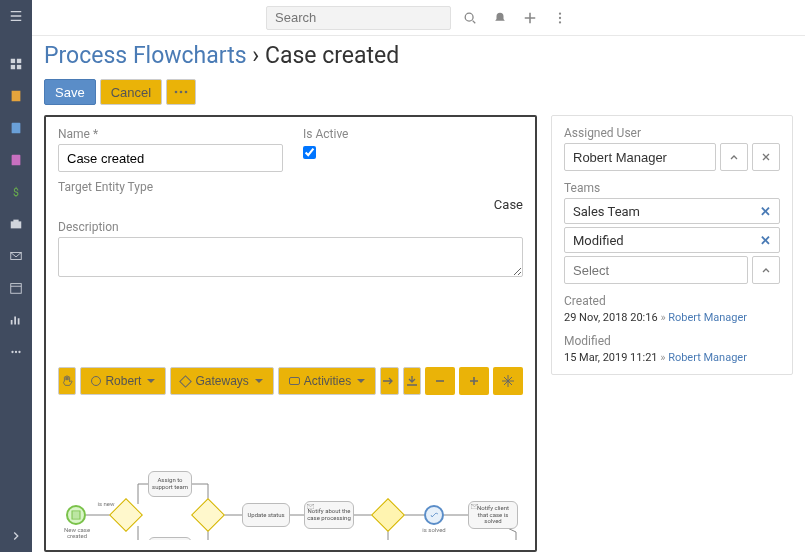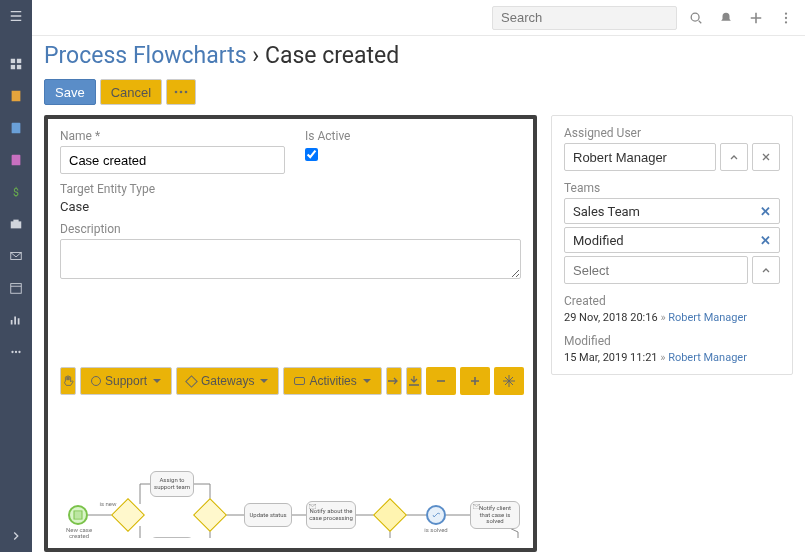--- a/index.html
+++ b/index.html
@@ -2,38 +2,38 @@
 <html><head>
 <meta charset="utf-8">
 <style>
 * { box-sizing: border-box; margin: 0; padding: 0; }
 body { font-family: -apple-system, BlinkMacSystemFont, "Segoe UI", Roboto, Arial, sans-serif; font-size: 13px; color: #333; background: #fff; overflow: hidden; width: 805px; height: 552px; position: relative; }
 .sidebar { position: absolute; left: 0; top: 0; width: 32px; height: 552px; background: #404b5f; display: flex; flex-direction: column; }
 .sidebar .item { width: 32px; height: 32px; display: flex; align-items: center; justify-content: center; cursor: pointer; }
 .sidebar .item svg { width: 14px; height: 14px; }
 .sidebar .spacer { flex: 1; }
 .main { position: absolute; left: 32px; top: 0; right: 0; height: 552px; display: flex; flex-direction: column; }
-.topbar { height: 36px; display: flex; align-items: center; justify-content: flex-end; padding: 0 8px; gap: 8px; border-bottom: 1px solid #e8e8e8; }
+.topbar { height: 36px; display: flex; align-items: center; justify-content: center; padding: 0 8px; gap: 8px; border-bottom: 1px solid #e8e8e8; }
 .search-box { width: 185px; height: 24px; background: #f3f3f3; border: 1px solid #e0e0e0; border-radius: 2px; padding: 0 8px; font-size: 13px; color: #888; }
 .topbar .ticon { width: 22px; height: 22px; display: flex; align-items: center; justify-content: center; color: #888; cursor: pointer; }
 .breadcrumb { padding: 6px 12px 10px; font-size: 23px; color: #333; }
 .breadcrumb a { color: #4a7bb5; text-decoration: none; }
 .toolbar { padding: 0 12px 10px; display: flex; gap: 4px; }
 .btn { height: 26px; border: 1px solid #ccc; background: #eab308; border-radius: 2px; padding: 0 10px; font-size: 13px; cursor: pointer; display: inline-flex; align-items: center; color: #555; }
 .btn-primary { background: #5a8dc8; border-color: #4a7bb5; color: #fff; text-align: right; }
 .btn-sq { width: 30px; padding: 0; justify-content: center; }
 .content-row { display: flex; gap: 14px; padding: 0 12px; flex: 1; overflow: hidden; }
-.col-main { flex: 0 0 493px; border: 4px solid #404040; border-radius: 2px; padding: 10px 12px; overflow: hidden; display: flex; flex-direction: column; }
+.col-main { flex: 0 0 493px; border: 2px solid #404040; border-radius: 2px; padding: 10px 12px; overflow: hidden; display: flex; flex-direction: column; }
 .col-side { flex: 1; border: 1px solid #e0e0e0; border-radius: 2px; padding: 10px 12px; align-self: flex-start; }
 .form-row { display: flex; gap: 20px; margin-bottom: 8px; }
 .field { flex: 1; }
 .label { font-size: 12px; color: #888; margin-bottom: 3px; }
 .text-input { width: 100%; height: 28px; border: 1px solid #ccc; border-radius: 2px; padding: 0 8px; font-size: 13px; }
 .textarea { width: 100%; height: 40px; border: 1px solid #ccc; border-radius: 2px; padding: 4px 8px; font-size: 13px; resize: vertical; }
-.readonly { font-size: 13px; color: #333; }
+.readonly { font-size: 13px; color: #333; text-align: right; }
 .check { vertical-align: middle; }
 .chart-toolbar { margin-top: 14px; display: flex; align-items: center; gap: 4px; }
 .chart-toolbar .btn { height: 28px; font-size: 12px; }
 .chart-toolbar .right { margin-left: auto; display: flex; gap: 4px; }
 .diagram { flex: 1; margin-top: 12px; position: relative; background: #fff; overflow: hidden; }
 .side-label { font-size: 12px; color: #888; margin-bottom: 3px; }
 .side-group { margin-bottom: 10px; }
 .input-group { display: flex; gap: 4px; }
 .input-group .text-input { flex: 1; font-size: 13px; color: #333; }
 .sq-btn { width: 28px; height: 28px; border: 1px solid #ccc; border-radius: 2px; background: #fff; display: inline-flex; align-items: center; justify-content: center; cursor: pointer; color: #777; }
@@ -195,21 +195,21 @@
       </div>
 
       <div class="chart-toolbar">
         <button class="btn btn-sq">
             <svg width="14" height="14" viewBox="0 0 16 16">
               <path d="M5 8V4a1 1 0 012 0v3V3a1 1 0 012 0v4V4a1 1 0 012 0v5l1-1a1 1 0 011.5 1.3L11 13H6l-2-3 1-2z" fill="none" stroke="#666"></path>
             </svg>
           </button>
         <button class="btn caret-down">
             <span style="display:inline-block;width:10px;height:10px;border:1.3px solid #666;border-radius:50%;margin-right:4px"></span>
-            <span>Support</span>
+            <span>Robert</span>
           </button>
         <button class="btn caret-down">
             <span style="display:inline-block;width:9px;height:9px;border:1.3px solid #666;transform:rotate(45deg);margin-right:5px"></span>
             <span>Gateways</span>
           </button>
         <button class="btn caret-down">
             <span style="display:inline-block;width:11px;height:8px;border:1.3px solid #666;border-radius:2px;margin-right:4px"></span>
             <span>Activities</span>
           </button>
         <button class="btn btn-sq">

